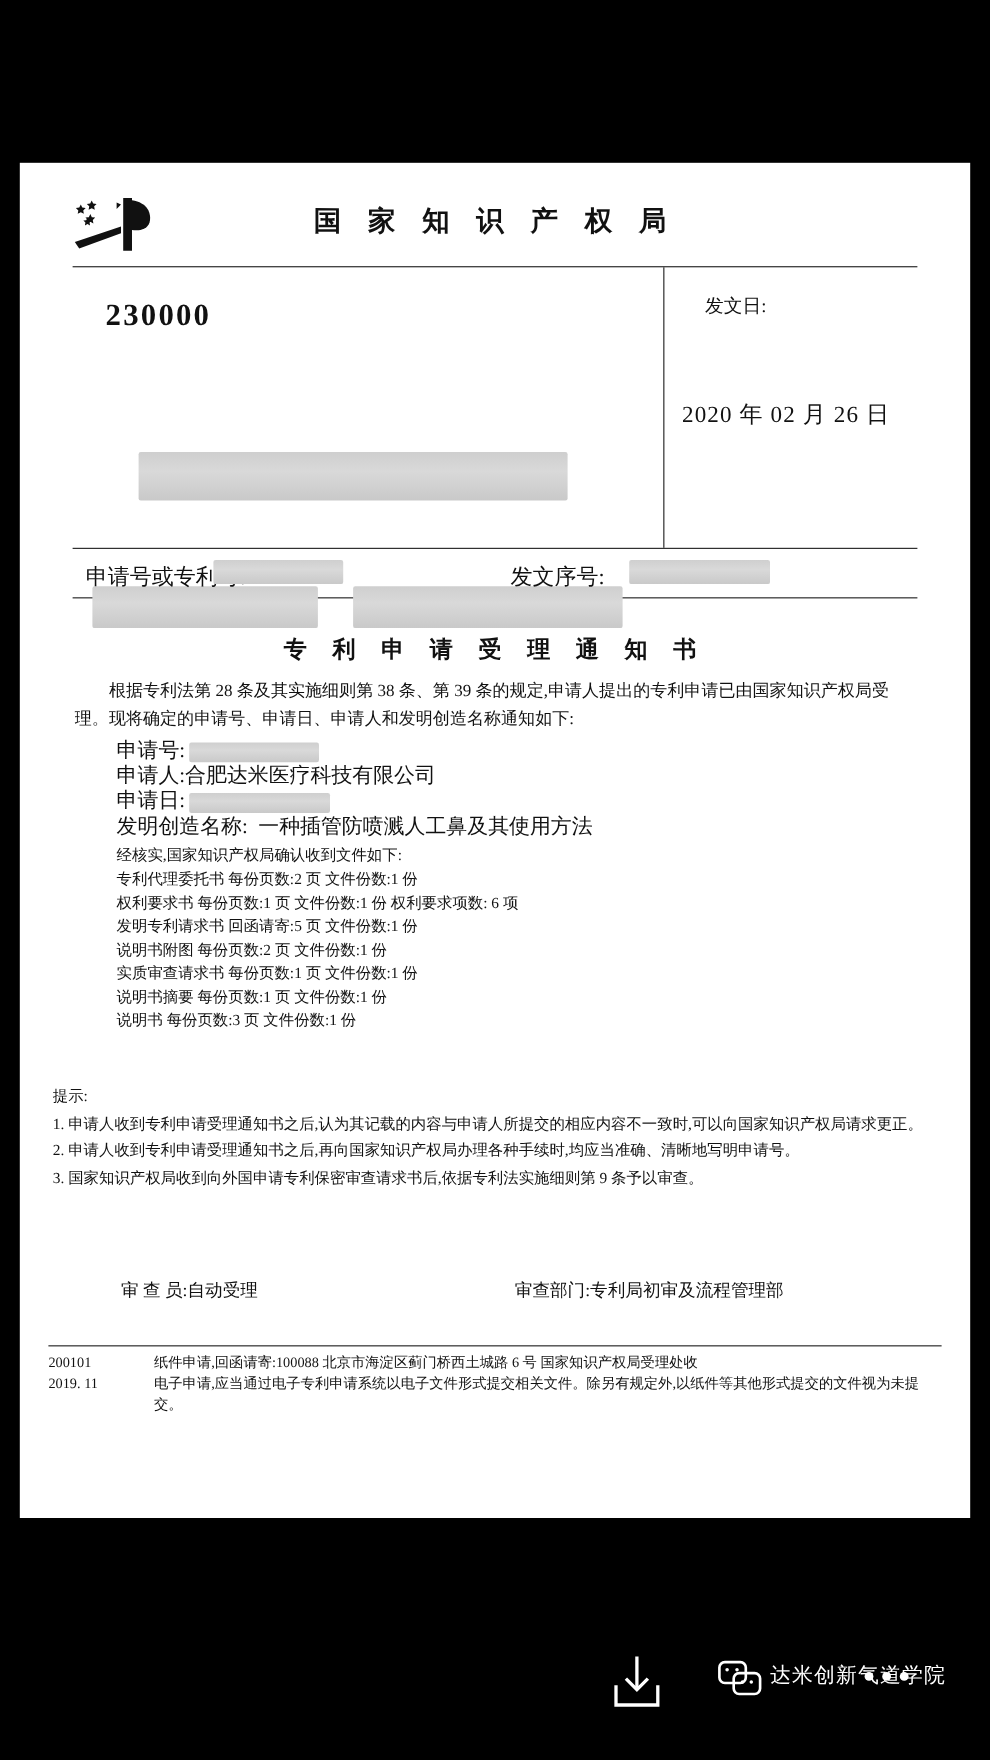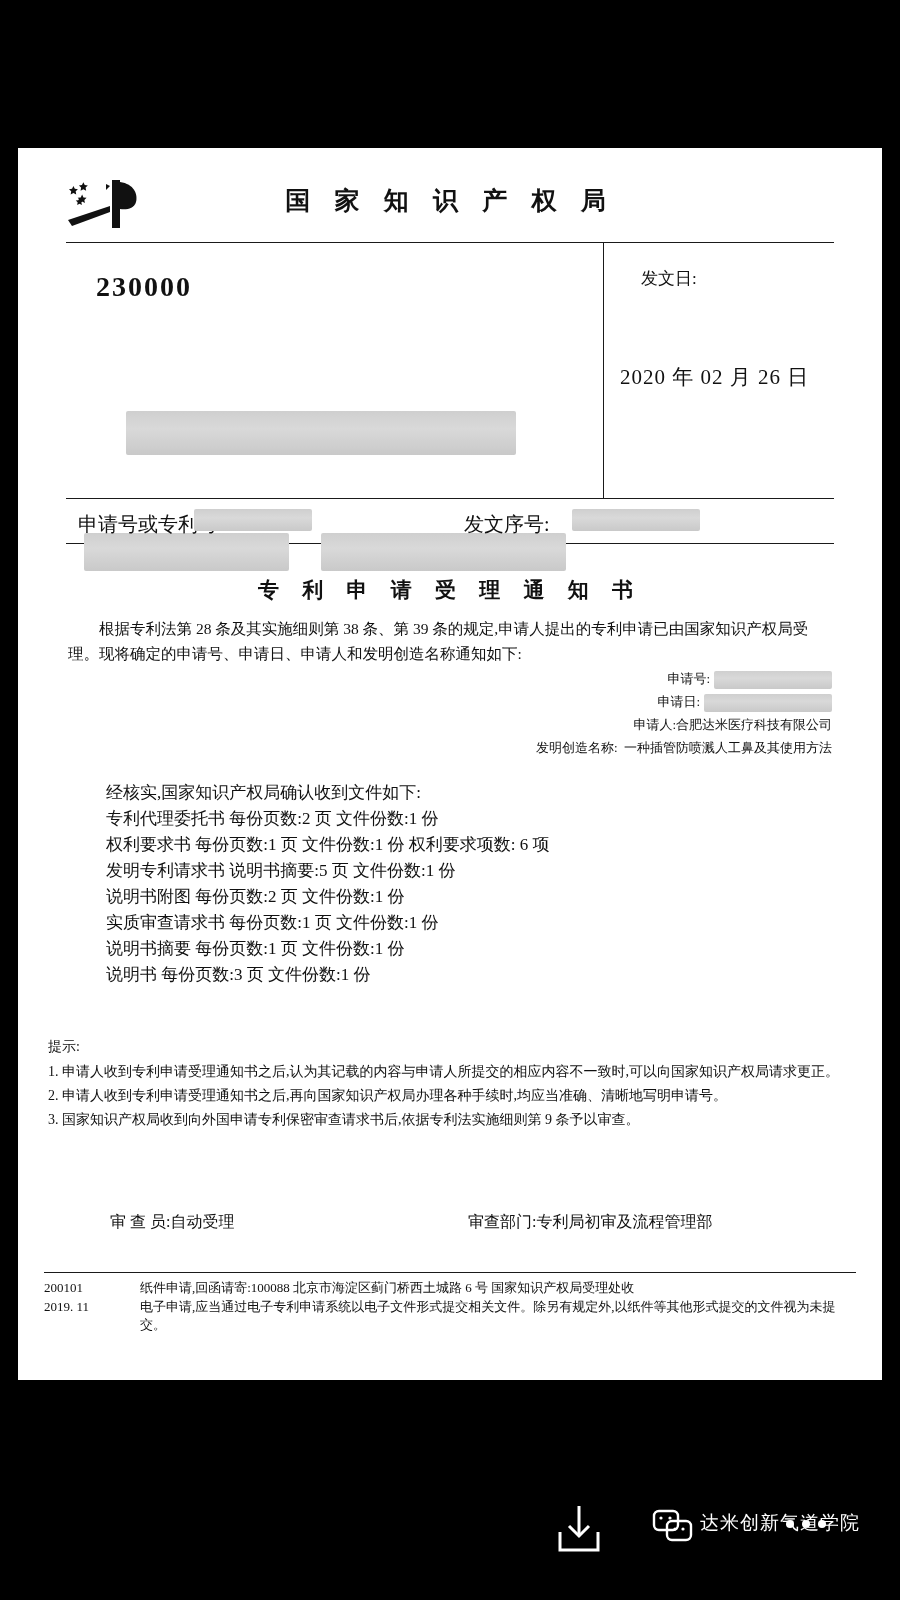--- a/index.html
+++ b/index.html
@@ -147,25 +147,25 @@
 
   
   .body-wrap {
     margin: 12px 50px 0 50px;
     font-size: 15.5px;
     line-height: 1.62;
   }
   .para-indent { text-indent: 2em; }
 
   .field-list { margin-top: 2px; padding-left: 38px; }
-  .field-line { position: relative; height: 23px; font-size: 13px; text-align: right; }
+  .field-line { position: relative; height: 23px; font-size: 19px; }
   .redact-inline { display: inline-block; vertical-align: middle; width: 118px; height: 18px; position: static; margin-left: 4px; }
   .redact-inline2 { display: inline-block; vertical-align: middle; width: 128px; height: 18px; position: static; margin-left: 4px; }
 
-  .docs-block { margin-top: 20px; padding-left: 38px; font-size: 17px; line-height: 1.53; }
+  .docs-block { margin-top: 8px; padding-left: 38px; font-size: 14px; line-height: 1.53; }
 
   .tips { margin: 48px 30px 0 30px; font-size: 14px; line-height: 1.6; }
   .tips-head { margin-left: 0; margin-top: 44px; }
   .tips-item { margin-top: 2px; }
 
   .signrow {
     margin: 80px 50px 0 50px;
     position: relative;
     font-size: 16px;
     height: 26px;
@@ -286,35 +286,35 @@
       <div class="doc-title">专 利 申 请 受 理 通 知 书</div>
 
       <div class="body-wrap">
         <div class="para-indent">根据专利法第 28 条及其实施细则第 38 条、第 39 条的规定,申请人提出的专利申请已由国家知识产权局受理。现将确定的申请号、申请日、申请人和发明创造名称通知如下:</div>
 
         <div class="field-list">
           <div class="field-line">
             <span>申请号:</span><span class="redact redact-inline"></span>
           </div>
           <div class="field-line">
-            <span>申请日:</span><span class="redact redact-inline2"></span>
+            <span>申请人:</span><span>合肥达米医疗科技有限公司</span>
           </div>
           <div class="field-line">
-            <span>申请人:</span><span>合肥达米医疗科技有限公司</span>
+            <span>申请日:</span><span class="redact redact-inline2"></span>
           </div>
           <div class="field-line">
             <span>发明创造名称:</span>&nbsp;&nbsp;<span>一种插管防喷溅人工鼻及其使用方法</span>
           </div>
         </div>
 
         <div class="docs-block">
           <div>经核实,国家知识产权局确认收到文件如下:</div>
           <div>专利代理委托书  每份页数:2 页 文件份数:1 份</div>
           <div>权利要求书  每份页数:1 页 文件份数:1 份  权利要求项数:  6 项</div>
-          <div>发明专利请求书  说明书摘要:5 页 文件份数:1 份</div>
+          <div>发明专利请求书  回函请寄:5 页 文件份数:1 份</div>
           <div>说明书附图  每份页数:2 页 文件份数:1 份</div>
           <div>实质审查请求书  每份页数:1 页 文件份数:1 份</div>
           <div>说明书摘要  每份页数:1 页 文件份数:1 份</div>
           <div>说明书  每份页数:3 页  文件份数:1 份</div>
         </div>
       </div>
 
       <div class="tips">
         <div class="tips-head">提示:</div>
         <div class="tips-item">1. 申请人收到专利申请受理通知书之后,认为其记载的内容与申请人所提交的相应内容不一致时,可以向国家知识产权局请求更正。</div>

